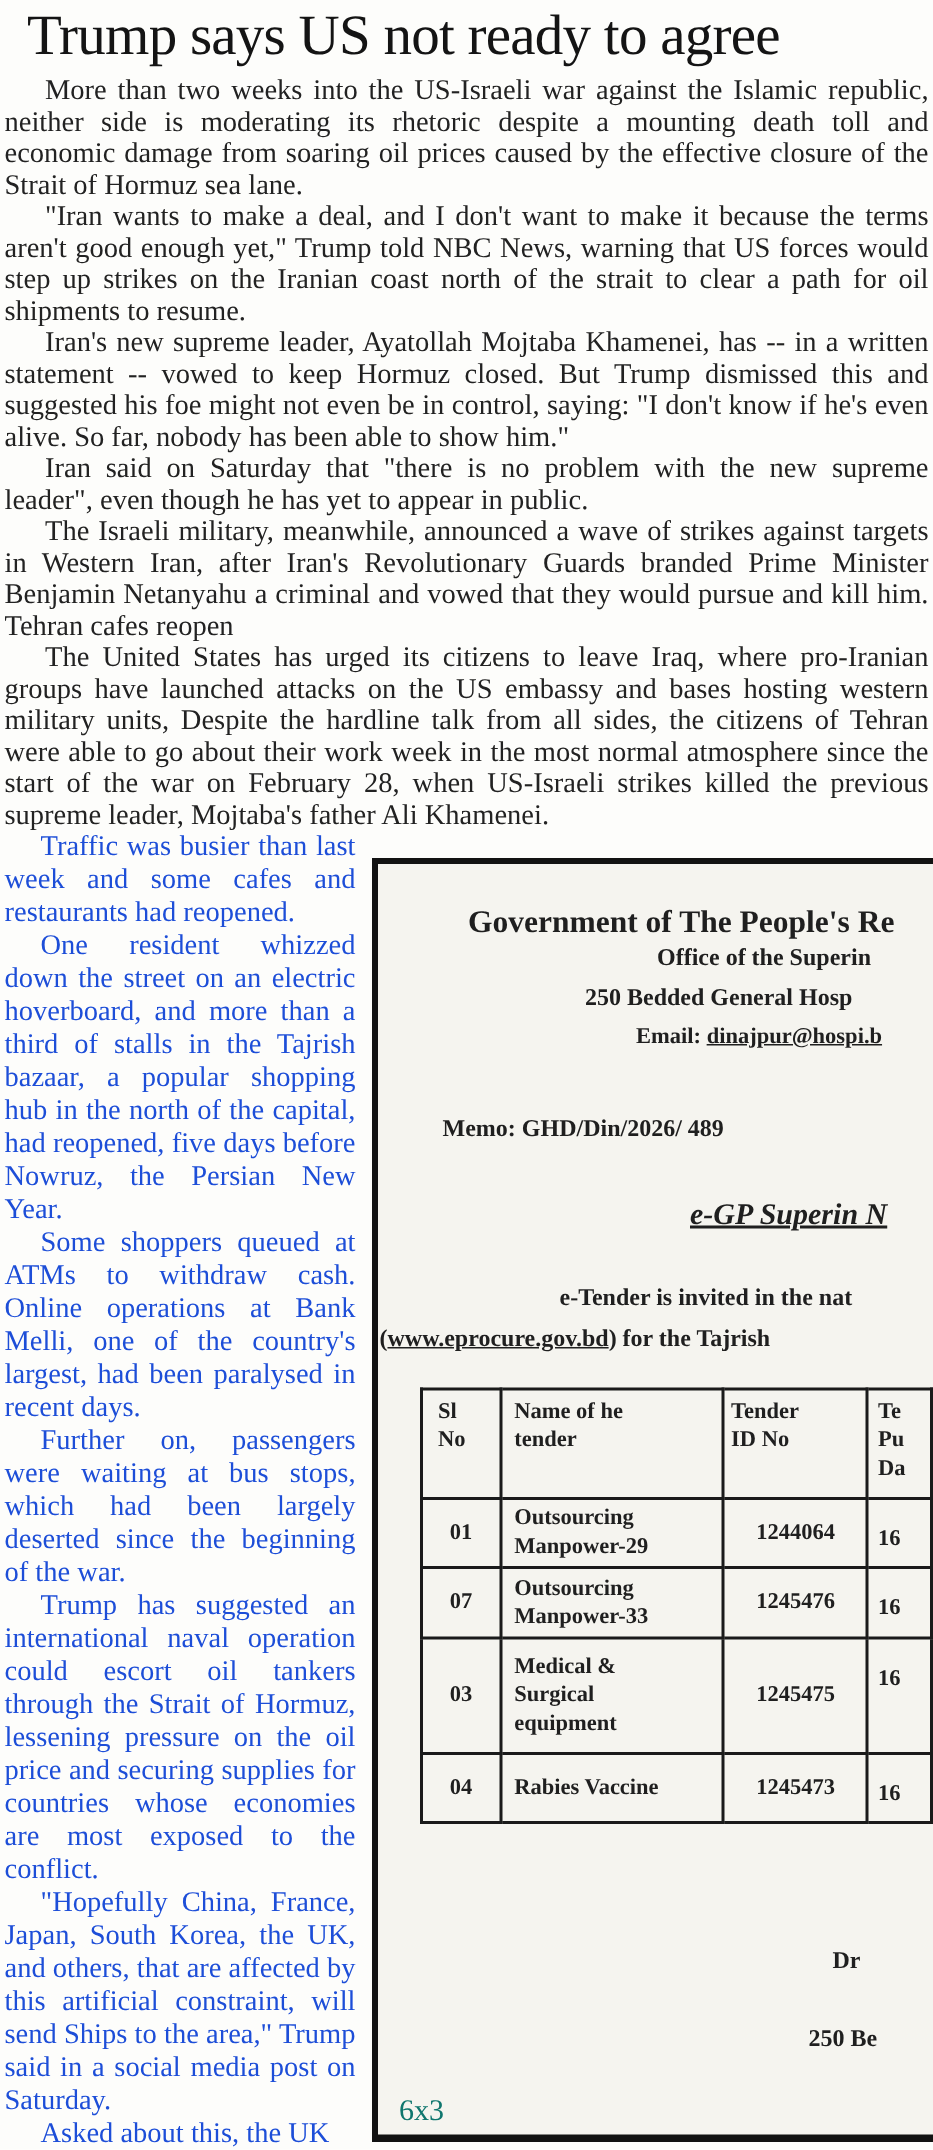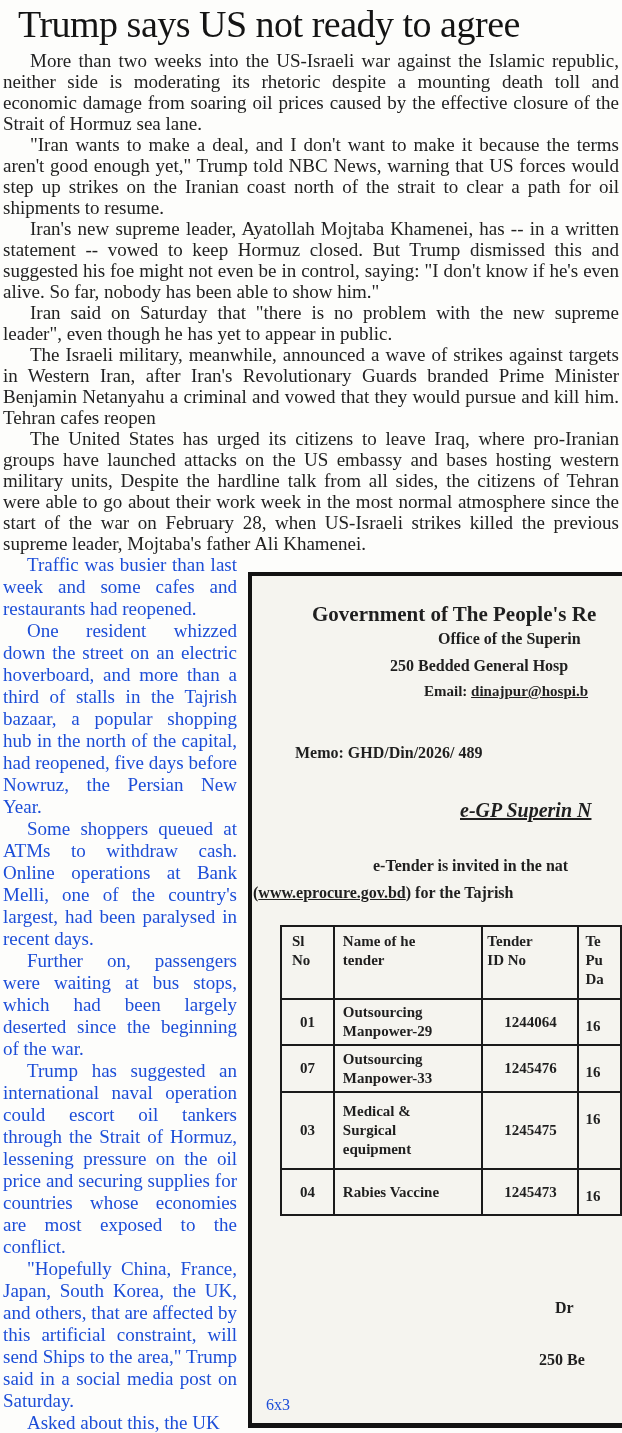--- a/index.html
+++ b/index.html
@@ -60,21 +60,21 @@
   .ad-title {
     left:208px; top:223px;
     font-size:20px; font-weight:bold; font-style:italic;
     text-decoration:underline;
   }
   .ad-intro1 { left:121px; top:281px; font-size:16px; font-weight:bold; }
   .ad-intro2 { left:1px;  top:308px; font-size:16px; font-weight:bold; }
   .ad-intro2 .u { text-decoration:underline; }
   .ad-sig1 { left:303px; top:723px; font-size:16px; font-weight:bold; }
   .ad-sig2 { left:287px; top:775px; font-size:16px; font-weight:bold; }
-  .ad-sizetag { left:14px; top:820px; font-size:16px; color:#1d4ed8; font-weight:normal; }
+  .ad-sizetag { left:14px; top:820px; font-size:20px; color:#0f766e; font-weight:normal; }
   
   .ad table {
     position:absolute;
     left:28px; top:349px;
     border-collapse:collapse;
     table-layout:fixed;
     background:#f5f4ef;
   }
   .ad td {
     border:2px solid #1a1a1a;

